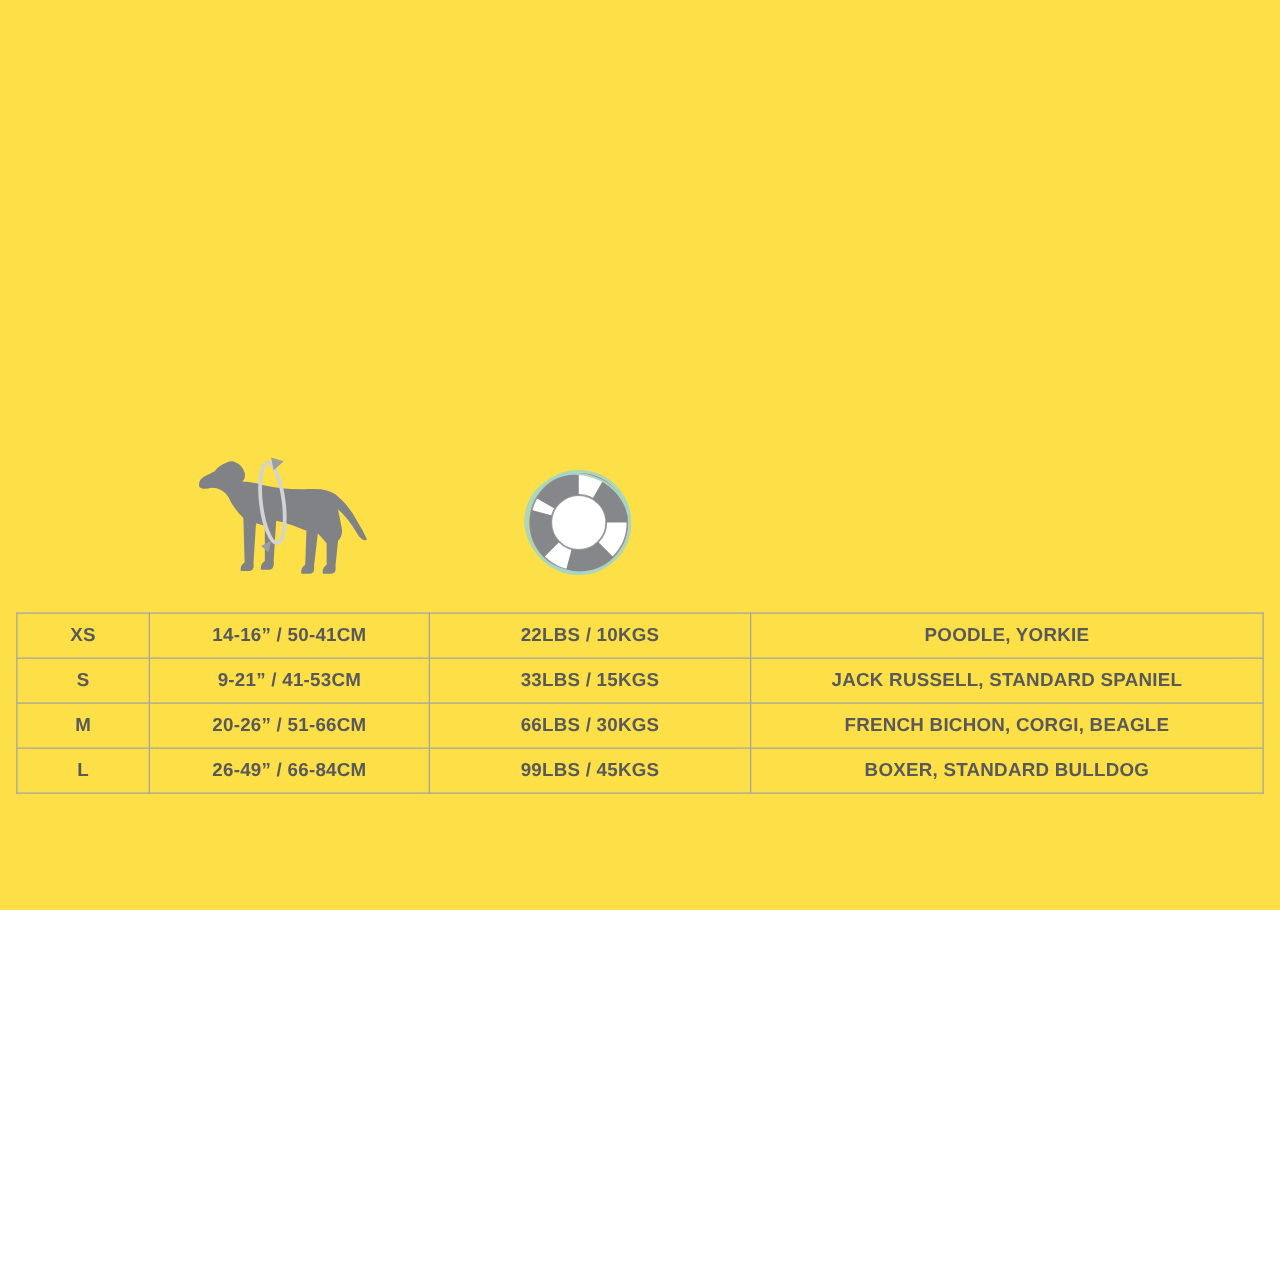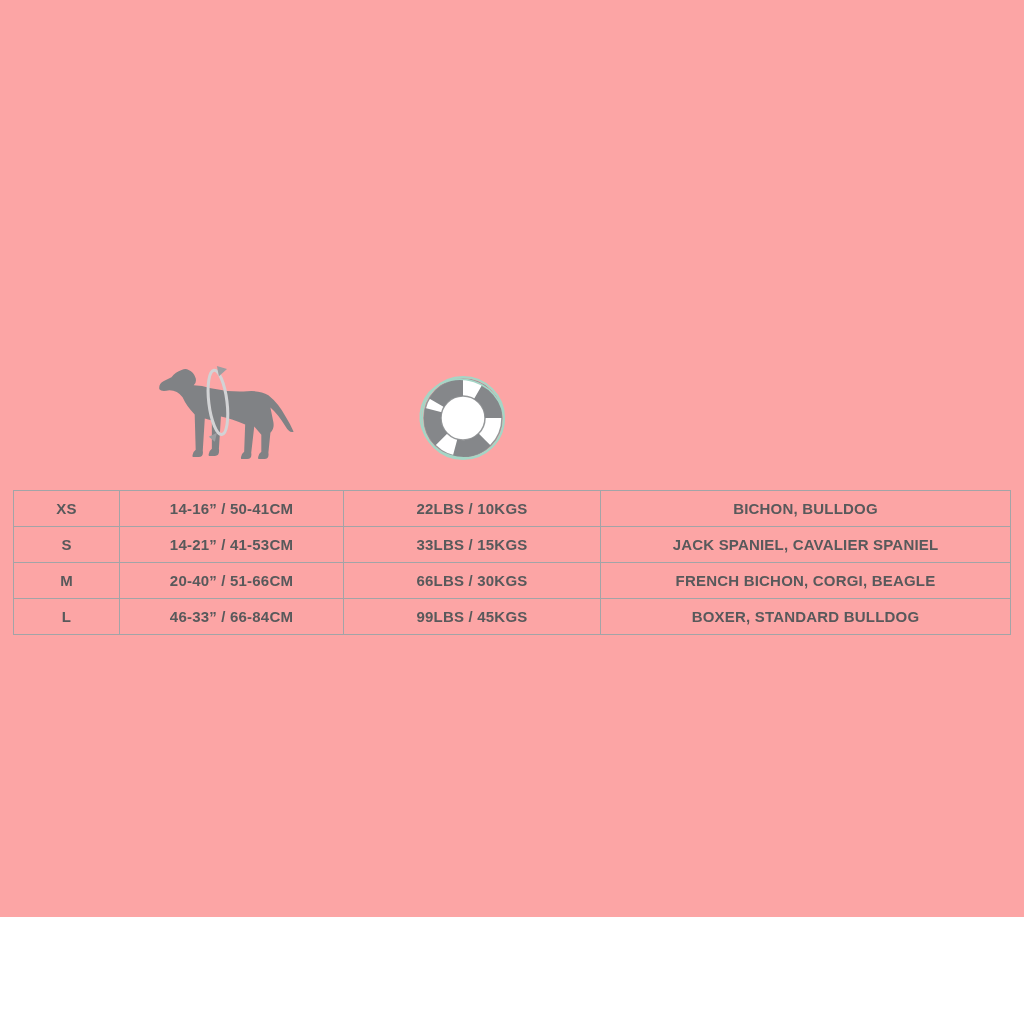--- a/index.html
+++ b/index.html
@@ -3,22 +3,22 @@
 <meta charset="utf-8">
 <style>
   html, body { margin: 0; padding: 0; }
   body {
     width: 1024px; height: 1024px;
     background: #ffffff;
     font-family: "Liberation Sans", "DejaVu Sans", sans-serif;
   }
   .stage {
     position: relative;
-    width: 1024px; height: 917px;
-    background: #fca5a5;
+    width: 1024px; height: 728px;
+    background: #fde047;
     overflow: hidden;
   }
   .dog-icon {
     position: absolute;
     left: 156px; top: 362px;
     width: 142px; height: 106px;
   }
   .buoy-icon {
     position: absolute;
     left: 413px; top: 372px;
@@ -84,36 +84,36 @@
       <col class="c-size">
         <col class="c-girth">
         <col class="c-weight">
         <col class="c-breeds">
     </colgroup>
     <tbody>
       <tr>
         <td>XS</td>
         <td>14-16” / 50-41CM</td>
         <td>22LBS / 10KGS</td>
-        <td>BICHON, BULLDOG</td>
+        <td>POODLE, YORKIE</td>
       </tr>
       <tr>
         <td>S</td>
-        <td>14-21” / 41-53CM</td>
+        <td>9-21” / 41-53CM</td>
         <td>33LBS / 15KGS</td>
-        <td>JACK SPANIEL, CAVALIER SPANIEL</td>
+        <td>JACK RUSSELL, STANDARD SPANIEL</td>
       </tr>
       <tr>
         <td>M</td>
-        <td>20-40” / 51-66CM</td>
+        <td>20-26” / 51-66CM</td>
         <td>66LBS / 30KGS</td>
         <td>FRENCH BICHON, CORGI, BEAGLE</td>
       </tr>
       <tr>
         <td>L</td>
-        <td>46-33” / 66-84CM</td>
+        <td>26-49” / 66-84CM</td>
         <td>99LBS / 45KGS</td>
         <td>BOXER, STANDARD BULLDOG</td>
       </tr>
     </tbody>
   </table>
 
 </div>
 
 </body></html>

